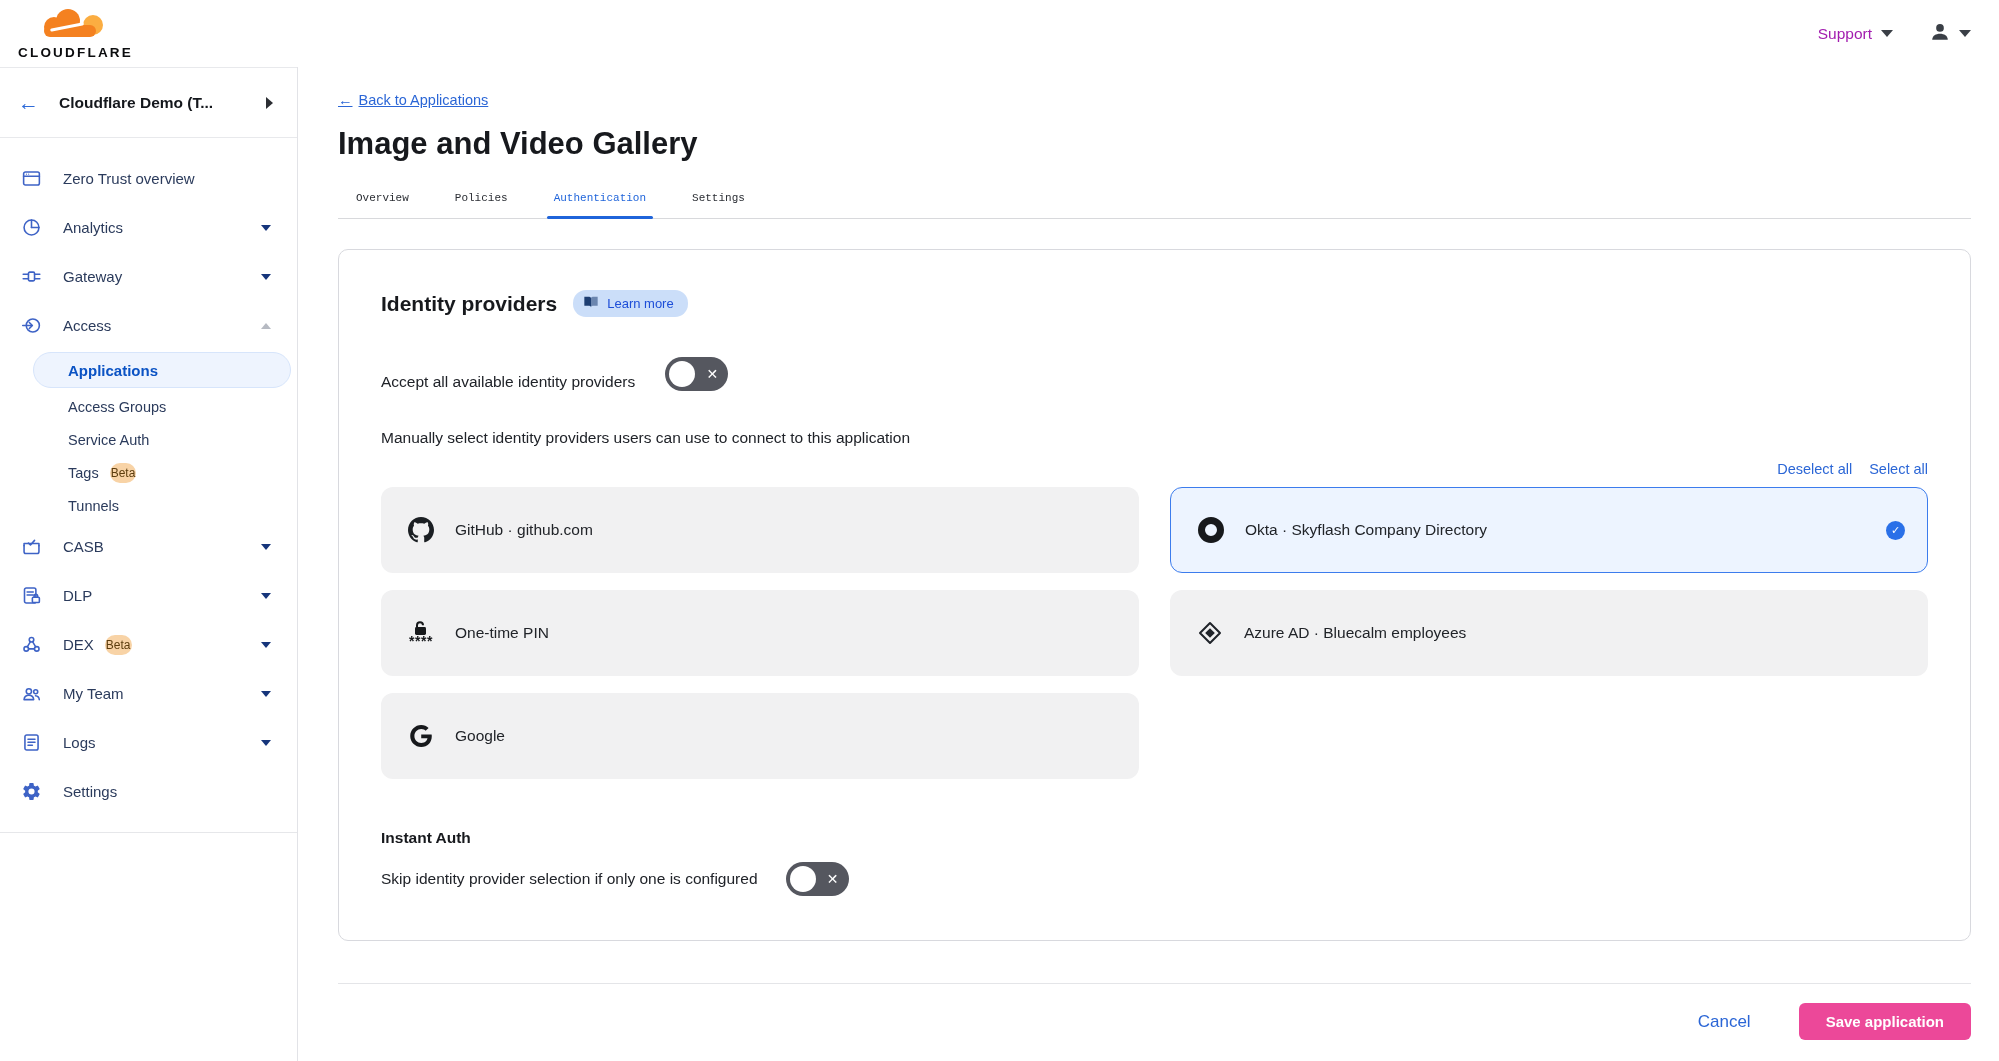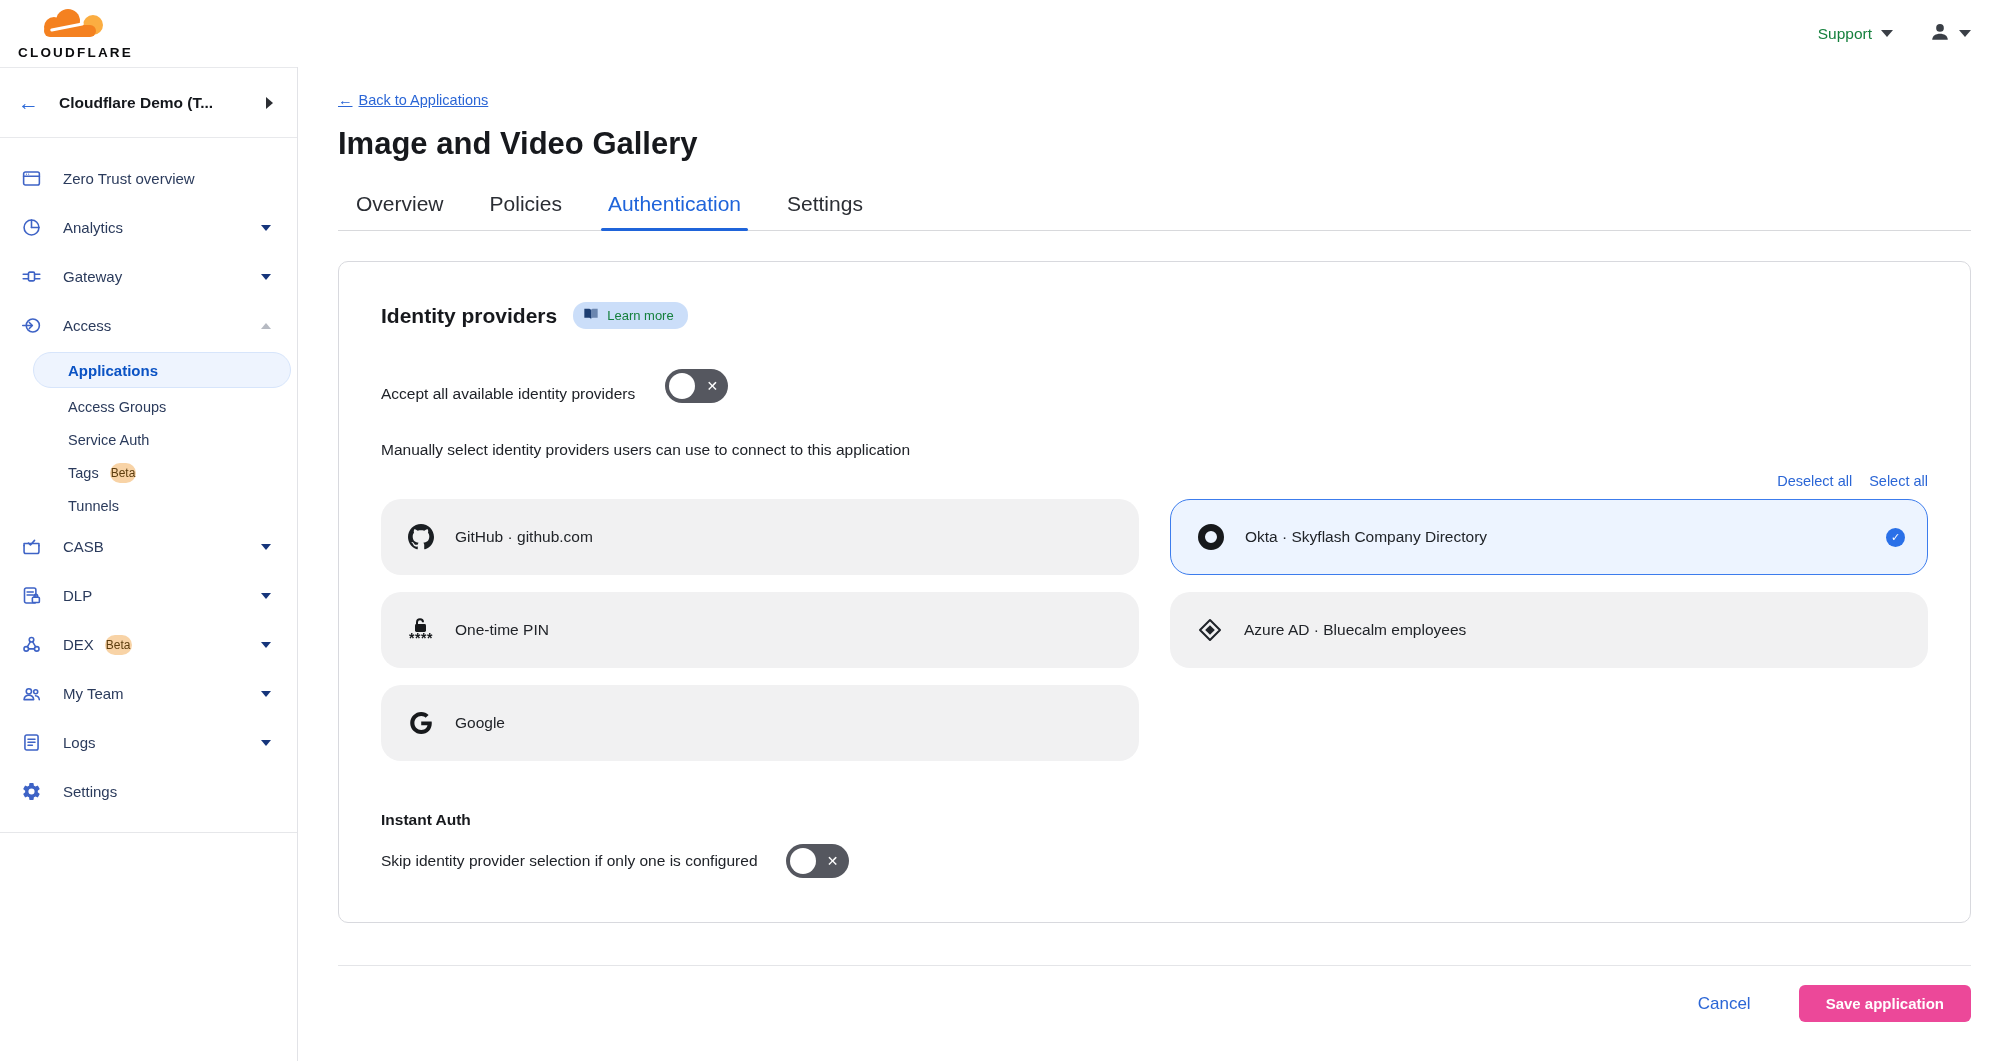--- a/index.html
+++ b/index.html
@@ -8,21 +8,21 @@
     font-family: "Liberation Sans", "DejaVu Sans", sans-serif;
     background:#ffffff; color:#202226; overflow:hidden;
   }
   .page { width:1999px; height:1061px; display:flex; flex-direction:column; }
 
   
   .topbar { height:67px; flex:none; display:flex; align-items:center; padding:0 28px 0 18px; background:#fff; }
   .logo { display:flex; flex-direction:column; align-items:center; cursor:pointer; }
   .logo-text { font-size:13.5px; font-weight:700; letter-spacing:2.2px; color:#0b0c0e; margin-top:1px; }
   .top-right { margin-left:auto; display:flex; align-items:center; gap:36px; }
-  .support { display:flex; align-items:center; gap:9px; font-size:15.5px; color:#15803d; cursor:pointer; }
+  .support { display:flex; align-items:center; gap:9px; font-size:15.5px; color:#a21caf; cursor:pointer; }
   .tri-dn-dark { width:0; height:0; border-left:6.5px solid transparent; border-right:6.5px solid transparent; border-top:7.5px solid #3a3f46; }
   .user-menu { display:flex; align-items:center; gap:8px; cursor:pointer; }
 
   
   .shell { flex:1; display:flex; min-height:0; }
 
   
   .sidebar { width:298px; flex:none; border-right:1px solid #e2e3e7; display:flex; flex-direction:column; }
   .sb-head { height:71px; flex:none; border-top:1px solid #e8e9ec; border-bottom:1px solid #e8e9ec; display:flex; align-items:center; padding:0 24px 0 18px; gap:20px; }
   .sb-back { color:#2f6bd8; font-size:21px; cursor:pointer; line-height:1; }
@@ -38,40 +38,40 @@
   .sub-item { height:33px; display:flex; align-items:center; padding-left:68px; font-size:14.5px; color:#2b3b5c; cursor:pointer; }
   .sub-item.active { height:36px; margin:2px 6px 2px 33px; border-radius:18px; background:#eef4fe; border:1px solid #d7e5fb; padding-left:34px; color:#0b53c4; font-weight:700; font-size:15px; }
   .beta-pill { background:#f8d3a6; color:#5c3d0e; font-size:12px; font-weight:500; padding:3px 1px; border-radius:11px; margin-left:11px; }
   .sb-divider { border-top:1px solid #e6e7ea; margin-top:16px; }
 
   
   .main { flex:1; padding:24px 28px 0 40px; min-width:0; }
   .back-link { display:inline-flex; align-items:center; gap:6px; color:#2b66d6; font-size:14.5px; text-decoration:underline; cursor:pointer; }
   .page-title { font-size:31px; font-weight:700; color:#17191d; margin:17px 0 30px; }
   .tabs { display:flex; gap:46px; padding-left:18px; border-bottom:1px solid #d8d9dc; }
-  .tab { padding-bottom:14px; font-size:21px; font-weight:500; color:#2b2e34; cursor:pointer; position:relative; }
+  .tab { padding-bottom:14px; font-size:11px; font-weight:500; color:#2b2e34; cursor:pointer; position:relative;font-family:Liberation Mono, monospace; }
   .tab.active { color:#1f64da; }
   .tab.active::after { content:""; position:absolute; left:-7px; right:-7px; bottom:-1px; height:3px; border-radius:2px; background:#1f64da; }
 
   .card { margin-top:30px; border:1px solid #d8d9de; border-radius:10px; padding:40px 42px 44px; background:#fff; }
   .card-head { display:flex; align-items:center; gap:16px; }
   .card-title { font-size:21px; font-weight:700; color:#17191d; }
-  .learn-more { display:inline-flex; align-items:center; gap:8px; background:#cbdef9; color:#15803d; font-size:13px; font-weight:500; padding:5px 14px 5px 10px; border-radius:13px; cursor:pointer; }
+  .learn-more { display:inline-flex; align-items:center; gap:8px; background:#cbdef9; color:#1d4ed8; font-size:13px; font-weight:500; padding:5px 14px 5px 10px; border-radius:13px; cursor:pointer; }
 
   .accept-row { margin-top:40px; display:flex; align-items:flex-end; gap:30px; font-size:15.5px; color:#202329; }
   .toggle { width:63px; height:34px; border-radius:17px; background:#55575f; position:relative; cursor:pointer; flex:none; }
   .toggle .knob { position:absolute; left:4px; top:4px; width:26px; height:26px; border-radius:50%; background:#fff; }
   .toggle .tx { position:absolute; right:10px; top:50%; transform:translateY(-52%); color:#fff; font-size:14px; font-weight:600; }
 
   .manual-hint { margin-top:38px; font-size:15.5px; color:#202329; }
   .select-links { display:flex; justify-content:flex-end; gap:17px; margin:14px 0 10px; font-size:14.5px; }
   .select-links span { color:#2b66d6; cursor:pointer; }
 
   .providers { display:grid; grid-template-columns:1fr 1fr; column-gap:31px; row-gap:17px; }
-  .provider { height:76px; background:#f1f1f2; border-radius:20px; display:flex; align-items:center; gap:20px; padding:0 22px 0 26px; font-size:15.5px; color:#212429; cursor:pointer; }
+  .provider { height:86px; background:#f1f1f2; border-radius:12px; display:flex; align-items:center; gap:20px; padding:0 22px 0 26px; font-size:15.5px; color:#212429; cursor:pointer; }
   .provider.selected { background:#edf4ff; border:1.5px solid #3c7ced; }
   .p-ic { width:28px; flex:none; display:flex; justify-content:center; align-items:center; }
   .check { margin-left:auto; width:19px; height:19px; flex:none; border-radius:50%; background:#2a70e8; color:#fff; font-size:11px; font-weight:700; display:flex; align-items:center; justify-content:center; }
   .okta-ring { width:26px; height:26px; border-radius:50%; border:7px solid #17191c; }
   .otp-ic { display:flex; flex-direction:column; align-items:center; }
   .otp-ic .stars { font-size:14px; font-weight:700; letter-spacing:0.5px; line-height:7px; color:#17191c; margin-top:3px; }
 
   .instant-title { margin-top:50px; font-size:15.5px; font-weight:700; color:#17191d; }
   .skip-row { margin-top:15px; display:flex; align-items:center; gap:28px; font-size:15.5px; color:#202329; }
 

